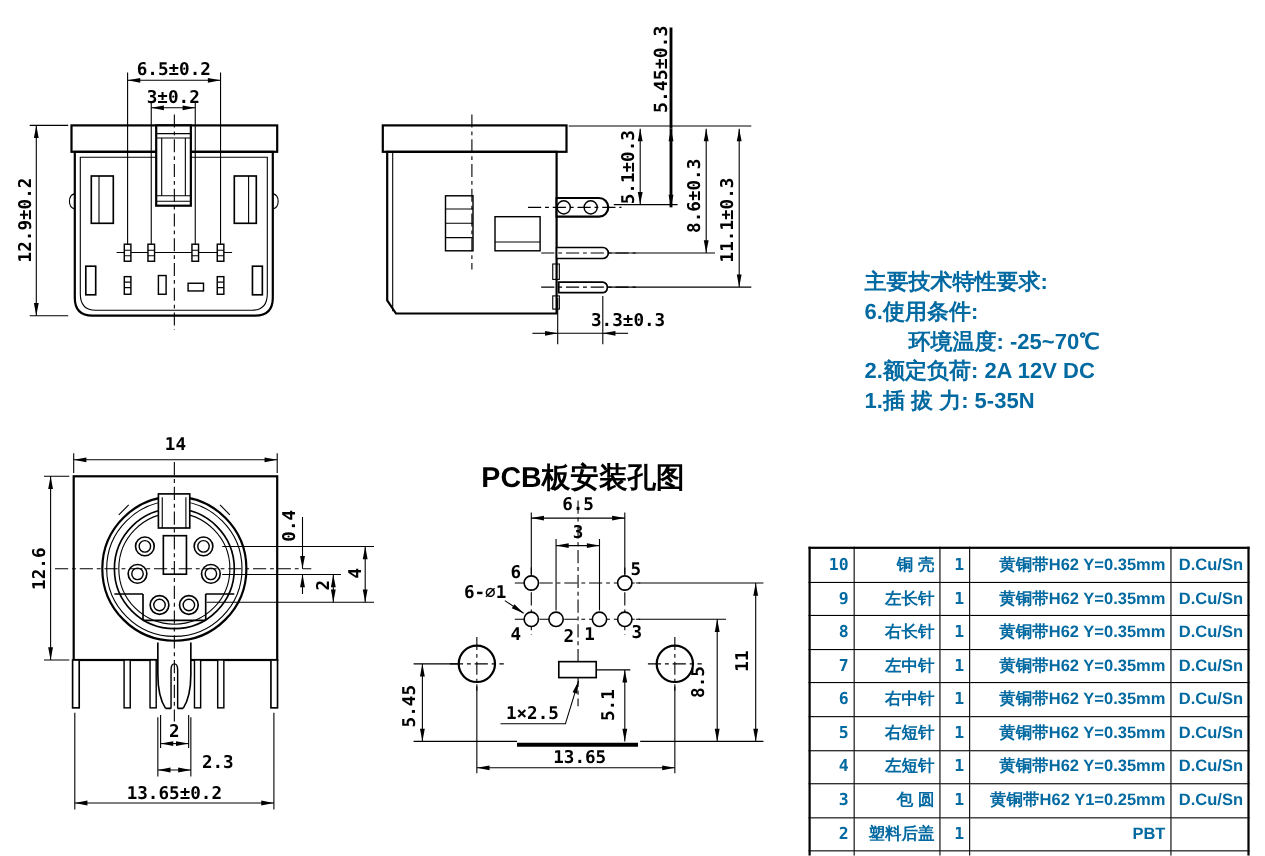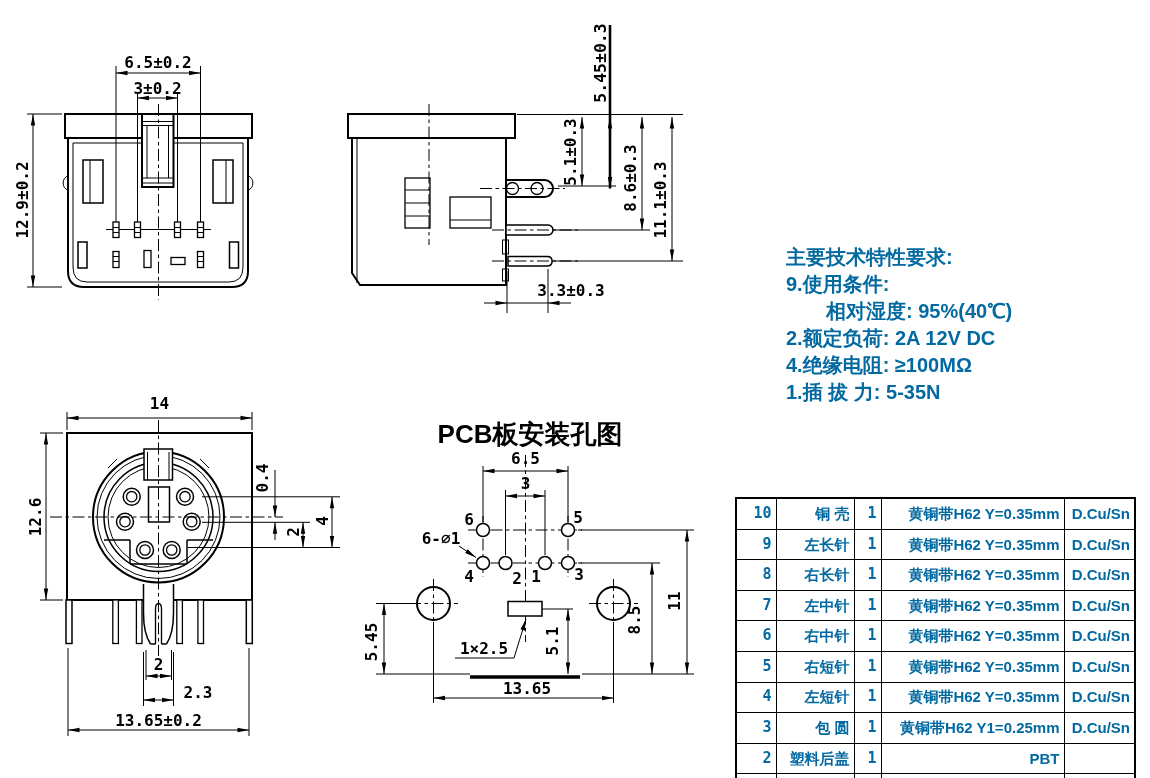--- a/index.html
+++ b/index.html
@@ -269,24 +269,23 @@
     <text class="dim" x="469" y="582" text-anchor="middle">4</text>
     <text class="dim" x="517" y="584" text-anchor="middle">2</text>
     <text class="dim" x="536" y="582" text-anchor="middle">1</text>
     <text class="dim" x="579" y="580" text-anchor="middle">3</text>
   </g>
 </svg>
 
 <div class="specs">
   <div class="spec-line">主要技术特性要求:</div>
   <div>
-        <div class="spec-line">9.使用条件:</div>
-        <div class="spec-line ind">相对湿度: 95%(40℃)</div>
+        <div class="spec-line">6.使用条件:</div>
+        <div class="spec-line ind">环境温度: -25~70℃</div>
         <div class="spec-line">2.额定负荷: 2A 12V DC</div>
-        <div class="spec-line">4.绝缘电阻: ≥100MΩ</div>
         <div class="spec-line">1.插 拔 力: 5-35N</div>
       </div>
 </div>
 
 <table class="bom">
   <colgroup>
     <col style="width:40px">
         <col style="width:78px">
         <col style="width:27px">
     <col style="width:183px">

